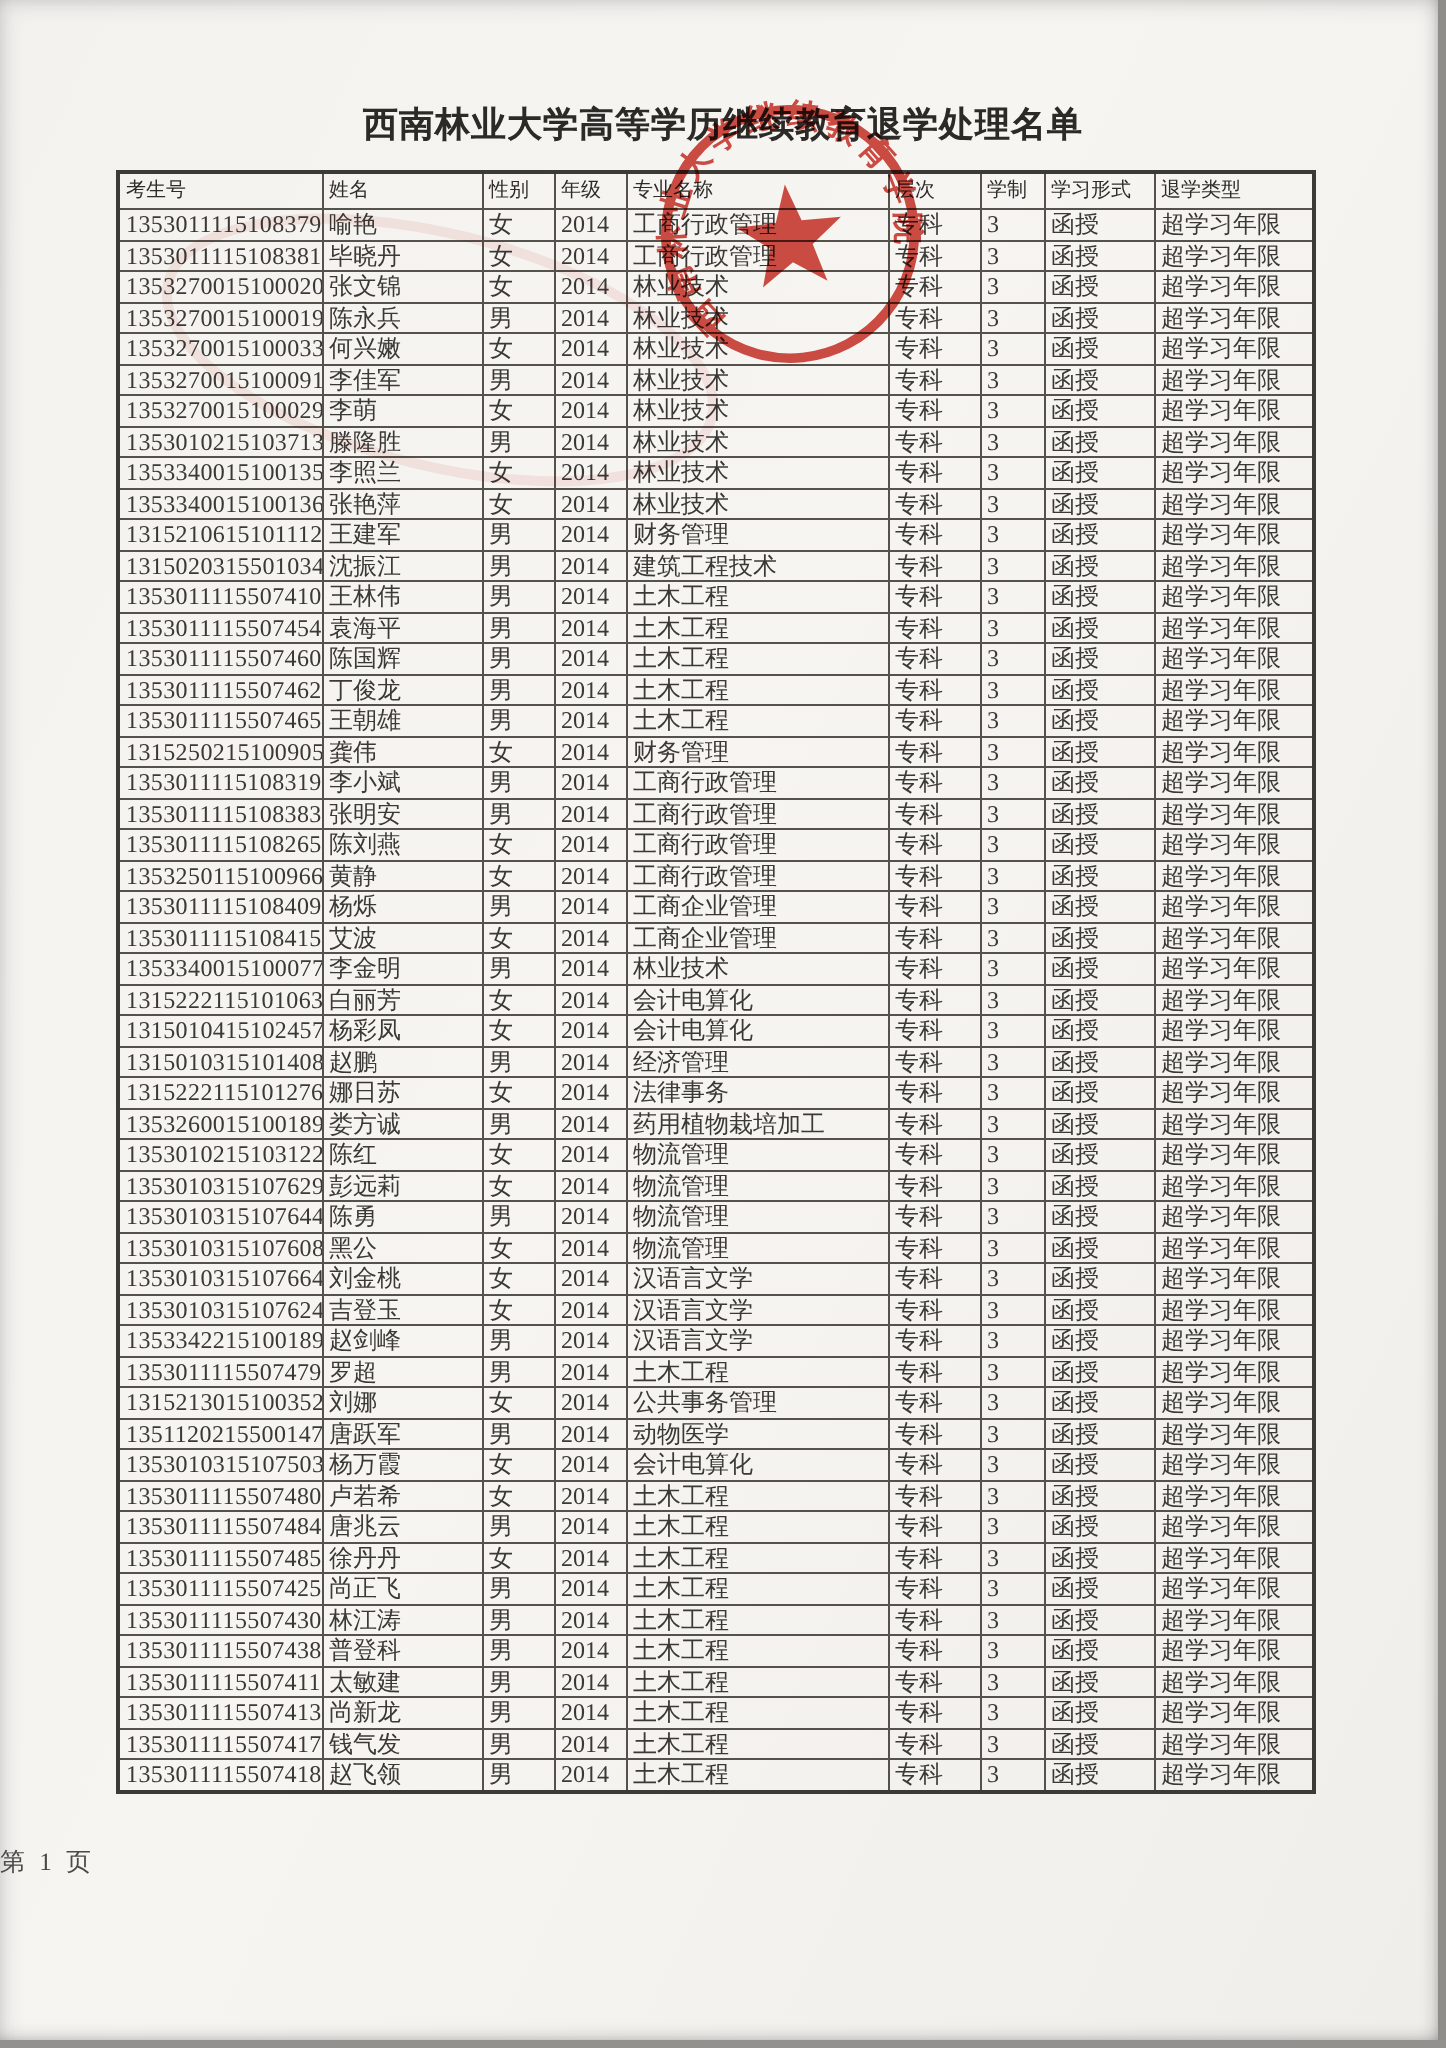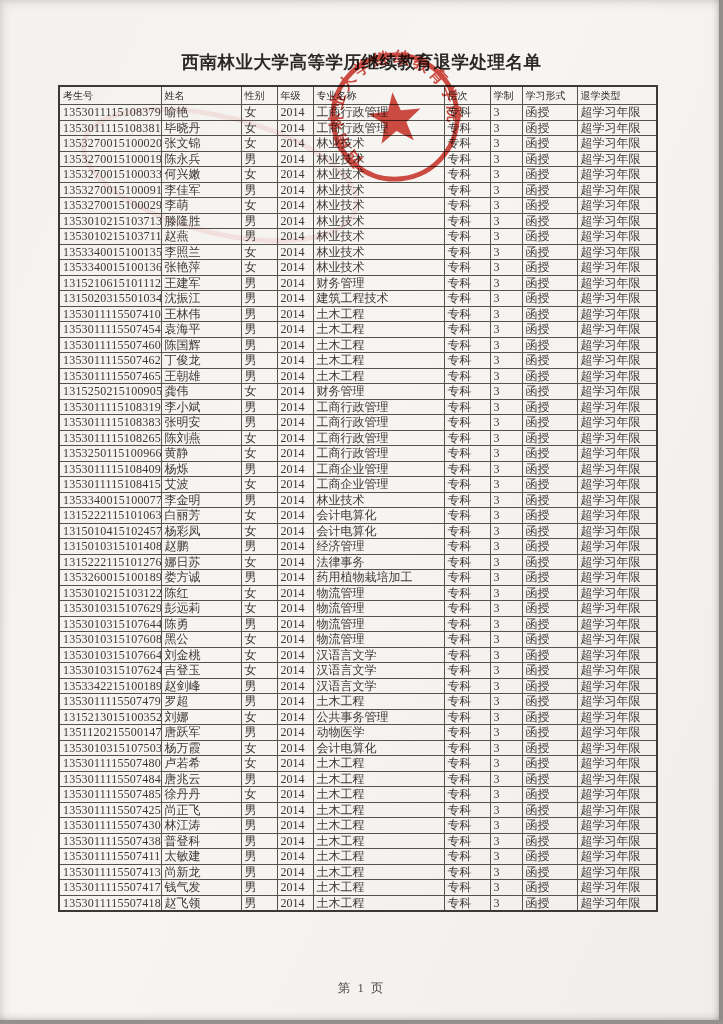--- a/index.html
+++ b/index.html
@@ -38,21 +38,21 @@
     position:absolute;left:326px;top:38px;width:138px;height:158px;
     mix-blend-mode:multiply;opacity:.9;transform:rotate(-6deg);
     pointer-events:none;
   }
   .seal-ghost{
     position:absolute;left:70px;top:110px;width:300px;height:130px;
     opacity:.10;mix-blend-mode:multiply;transform:rotate(14deg);
     pointer-events:none;
   }
   .page-footer{
-    position:absolute;top:980px;left:0;width:100%;text-align:center;
+    position:absolute;top:923px;left:0;width:100%;
     font-size:12.5px;color:#4c4a46;letter-spacing:2px;
   }
 </style>
 </head>
 <body>
 
 <div class="page">
 
   <div class="doc-title">西南林业大学高等学历继续教育退学处理名单</div>
 
@@ -164,31 +164,20 @@
           <td>滕隆胜</td>
           <td>男</td>
           <td>2014</td>
           <td>林业技术</td>
           <td class="dim">专科</td>
           <td class="dim">3</td>
           <td>函授</td>
           <td>超学习年限</td>
         </tr>
         <tr>
-          <td class="num">1353010215103711</td>
-          <td>赵燕</td>
-          <td>男</td>
-          <td>2014</td>
-          <td>林业技术</td>
-          <td class="dim">专科</td>
-          <td class="dim">3</td>
-          <td>函授</td>
-          <td>超学习年限</td>
-        </tr>
-        <tr>
           <td class="num">1353340015100135</td>
           <td>李照兰</td>
           <td>女</td>
           <td>2014</td>
           <td>林业技术</td>
           <td class="dim">专科</td>
           <td class="dim">3</td>
           <td>函授</td>
           <td>超学习年限</td>
         </tr>

